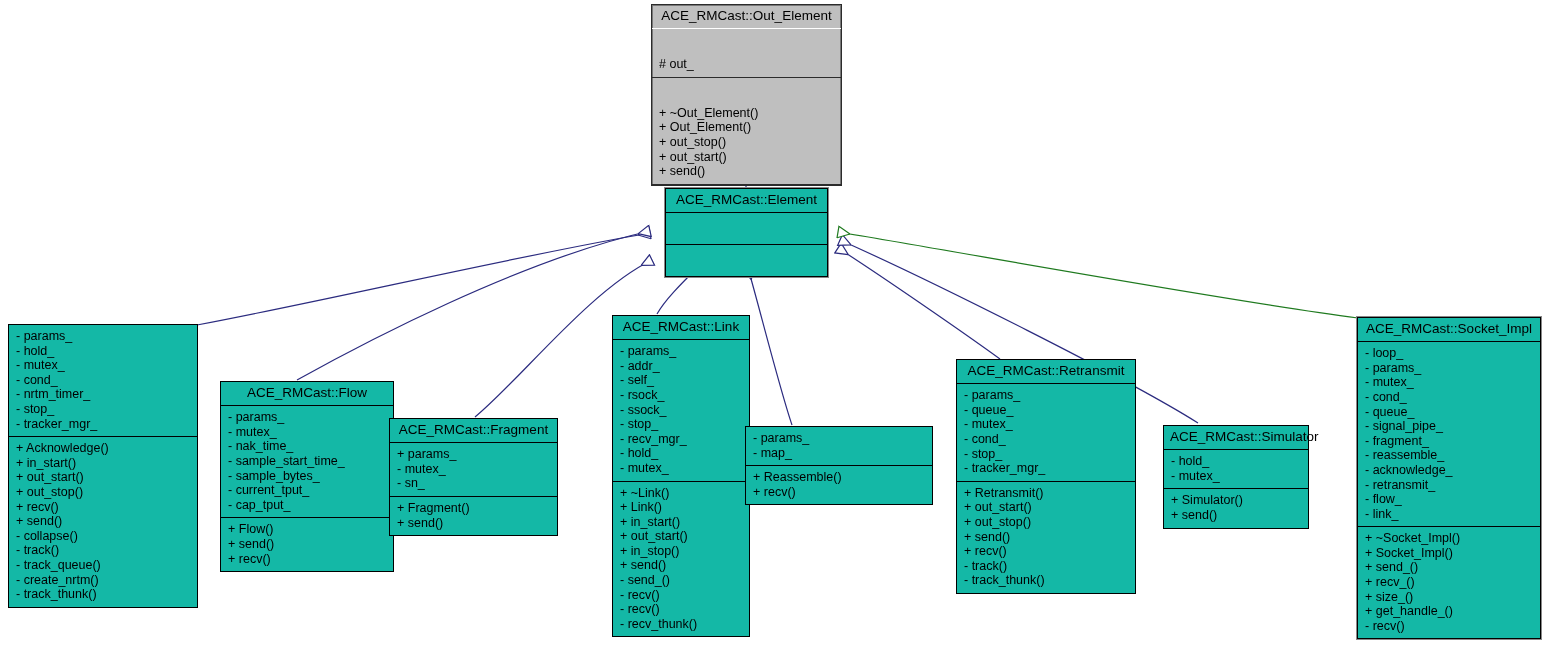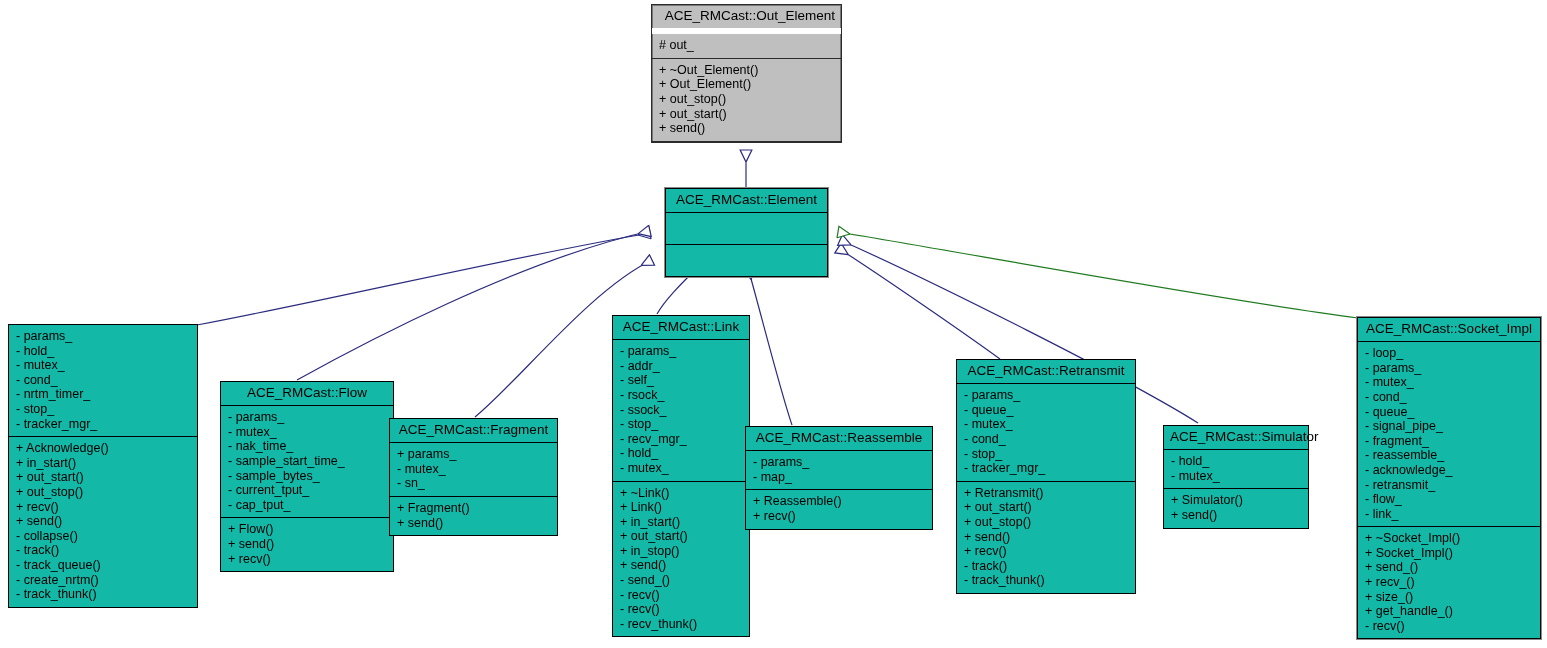--- a/index.html
+++ b/index.html
@@ -40,26 +40,26 @@
   }
   .n-title {
     text-align: center;
     font-size: 13.5px;
     color: #000000;
     padding: 4px 6px 5px 6px;
     line-height: 1.05;
     white-space: nowrap;
     border-bottom: 1px solid #000000;
   }
-  .node.root .n-title { border-bottom: 6px solid #ffffff; text-align: right; }
+  .node.root .n-title { border-bottom: 1px solid #ffffff; }
   .n-sect {
     padding: 4px 6px 5px 7px;
     border-bottom: 1px solid #000000;
   }
-  .node.root .n-sect { border-bottom: 1px solid #2b2b2b; }
+  .node.root .n-sect { border-bottom: 1px solid #2b2b2b; margin-top: 24px; }
   .n-sect.last { border-bottom: none; }
   .n-sect.empty { min-height: 22px; }
   .n-row {
     font-size: 12.5px;
     line-height: 14.6px;
     color: #000000;
     white-space: nowrap;
   }
 </style>
 </head>
@@ -190,21 +190,20 @@
       <div class="n-row">+ in_stop()</div>
       <div class="n-row">+ send()</div>
       <div class="n-row">- send_()</div>
       <div class="n-row">- recv()</div>
       <div class="n-row">- recv()</div>
       <div class="n-row">- recv_thunk()</div>
     </div>
   </div>
 
   <div class="node" style="left:745px; top:426px; width:188px;">
-    <div class="n-title">ACE_RMCast::Reassemble</div>
     <div class="n-sect">
       <div class="n-row">- params_</div>
       <div class="n-row">- map_</div>
     </div>
     <div class="n-sect last">
       <div class="n-row">+ Reassemble()</div>
       <div class="n-row">+ recv()</div>
     </div>
   </div>
 

